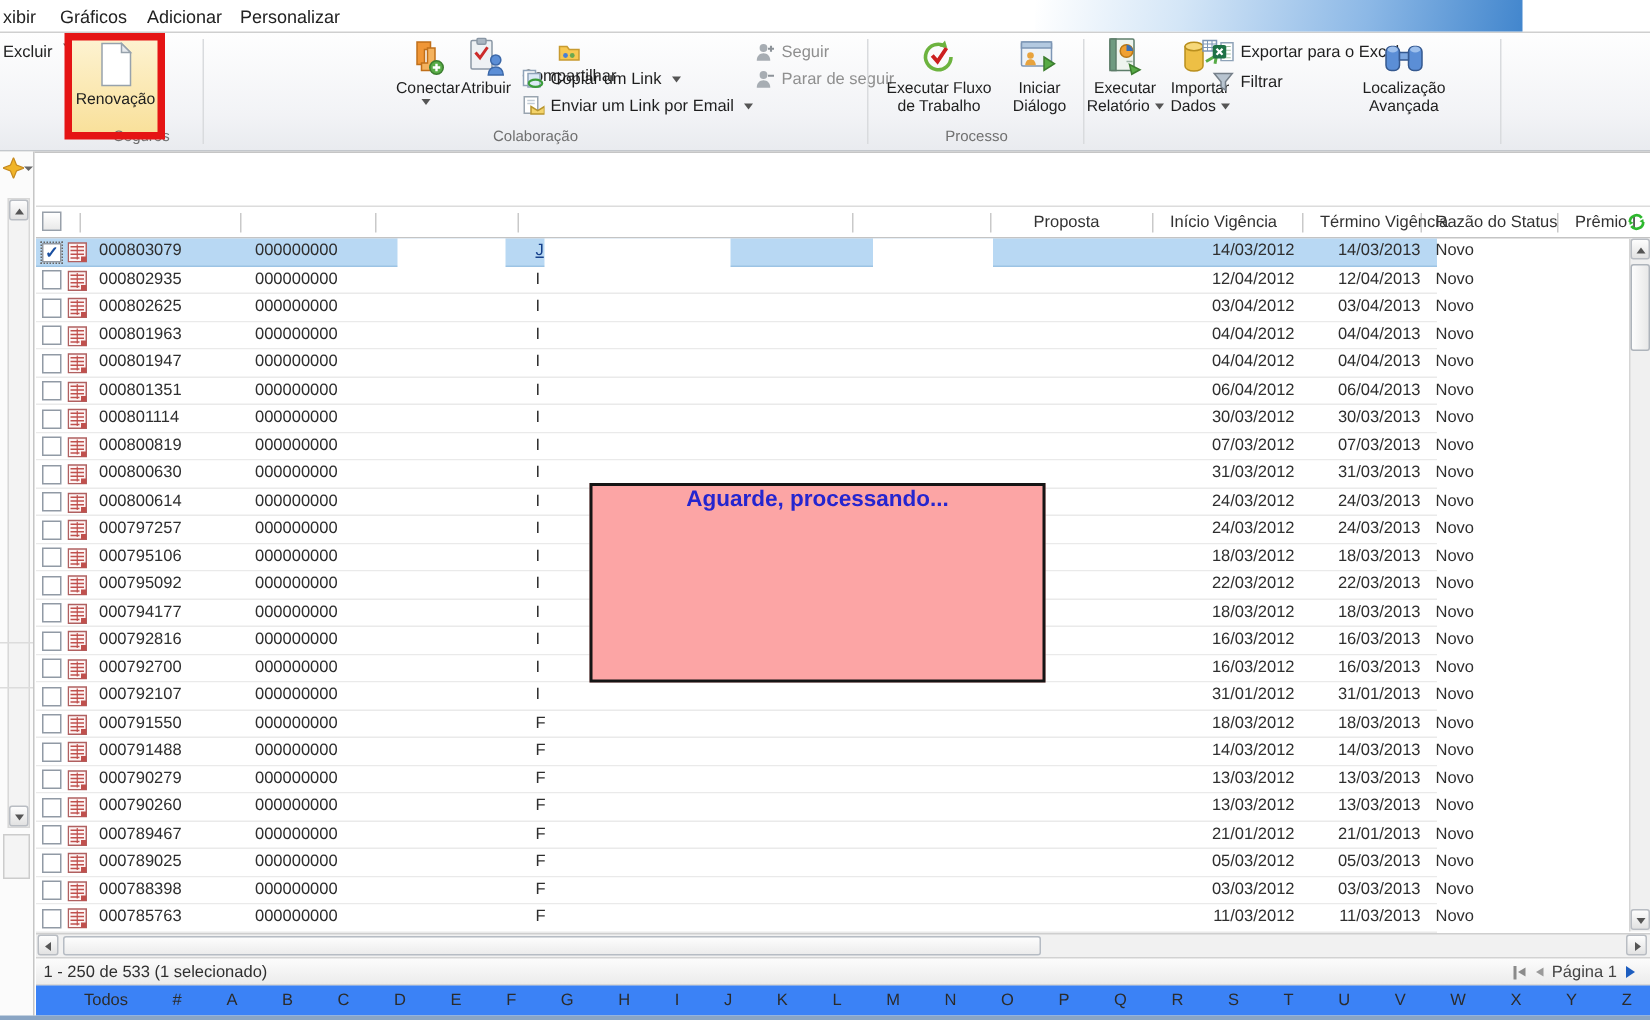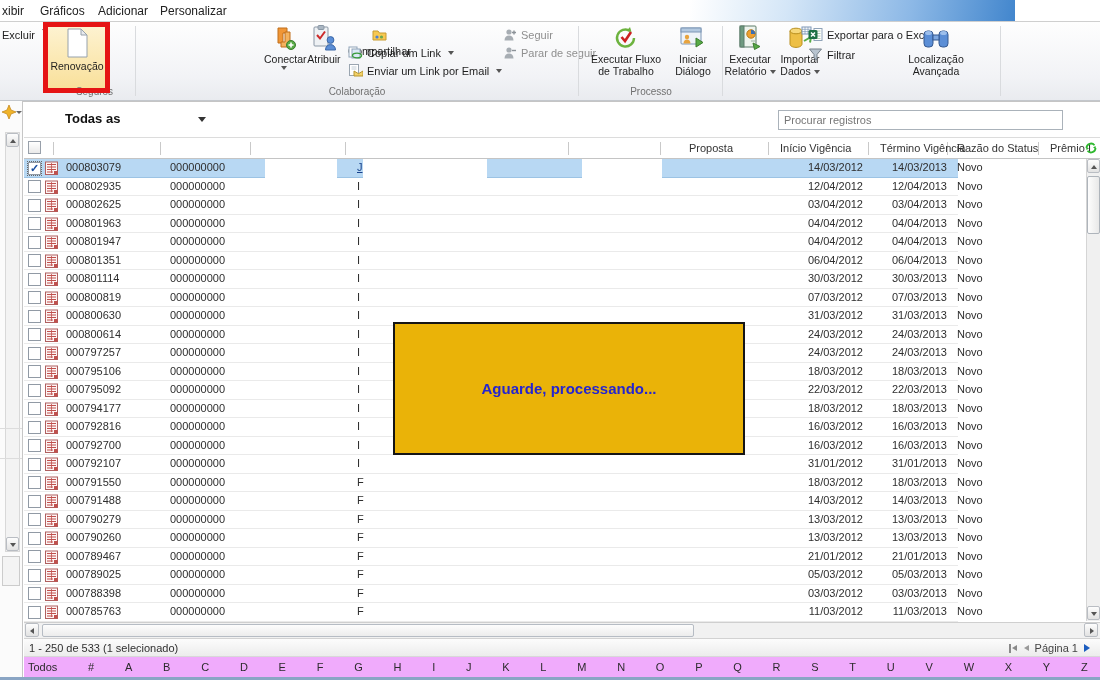--- a/index.html
+++ b/index.html
@@ -86,26 +86,26 @@
   .hthumb { position:absolute; left:18px; top:1px; width:652px; height:13px; background:linear-gradient(#fdfdfd,#ececec); border:1px solid #b6bcc4; border-radius:2px; }
 
   
   .statusbar { position:absolute; left:24px; top:638px; width:1076px; height:18px; background:linear-gradient(#fcfcfc,#ececec); border-top:1px solid #d2d2d2; font-size:11px; color:#2f2f2f; }
   .rangetext { position:absolute; left:5px; top:3px; }
   .pager { position:absolute; right:10px; top:3px; display:flex; align-items:center; gap:6px; font-size:11px; color:#444; }
   .pg-first { width:9px; height:9px; position:relative; border-left:2px solid #8a8a8a; }
   .pg-first::after { content:""; position:absolute; left:1px; top:1px; border-top:3.5px solid transparent; border-bottom:3.5px solid transparent; border-right:5px solid #8a8a8a; }
   .pg-prev { width:0; height:0; border-top:3.5px solid transparent; border-bottom:3.5px solid transparent; border-right:5px solid #9a9a9a; }
   .pg-next { width:0; height:0; border-top:4.5px solid transparent; border-bottom:4.5px solid transparent; border-left:6px solid #1c5dbf; }
-  .alphabar { position:absolute; left:24px; top:656px; width:1076px; height:21px; background:#f0abfc; border-top:1px solid #d8d8d8; display:flex; justify-content:space-between; padding:4px 12px 0 4px; font-size:11px; color:#2b2b2b; }
+  .alphabar { position:absolute; left:24px; top:656px; width:1076px; height:21px; background:#3b82f6; border-top:1px solid #d8d8d8; display:flex; justify-content:space-between; padding:4px 12px 0 32px; font-size:11px; color:#2b2b2b; }
   .alphabar span { cursor:default; }
   .bottomline { position:absolute; left:0; top:677px; width:1100px; height:3px; background:#8aa5c4; }
 
   
-  .modal { position:absolute; left:393px; top:322px; width:352px; height:133px; background:#eab308; border:2px solid #151515; z-index:30; display:flex; align-items:center; justify-content:center; }
+  .modal { position:absolute; left:393px; top:322px; width:304px; height:133px; background:#fca5a5; border:2px solid #151515; z-index:30; display:flex; align-items:flex-start; justify-content:center; }
   .modal-text { font-size:15px; font-weight:bold; color:#2525cf; }
 </style>
 </head>
 <body>
 
 <div id="app">
 
   <div class="tabrow">
     <div class="chrome-grad"></div>
     <span class="menutab" style="left:2px">xibir</span>
@@ -282,25 +282,20 @@
         </div>
       <div class="sbtn" style="top:404px;">
           <span class="tri-down"></span>
         </div>
     </div>
     <div class="lsep" style="top:327px;"></div>
     <div class="lsep" style="top:357px;"></div>
     <div class="lbox"></div>
   </div>
 
-  <div class="viewbar">
-    <span class="viewname">Todas as</span>
-    <span class="viewcaret"></span>
-    <input class="searchbox" type="text" placeholder="Procurar registros" style="">
-  </div>
 
   <div class="gridheader">
     <span class="hcb"></span>
     <span class="hdiv" style="left:29px"></span>
     <span class="hdiv" style="left:136px"></span>
     <span class="hdiv" style="left:226px"></span>
     <span class="hdiv" style="left:321px"></span>
     <span class="hdiv" style="left:544px"></span>
     <span class="hdiv" style="left:636px"></span>
     <span class="hdiv" style="left:744px"></span>

